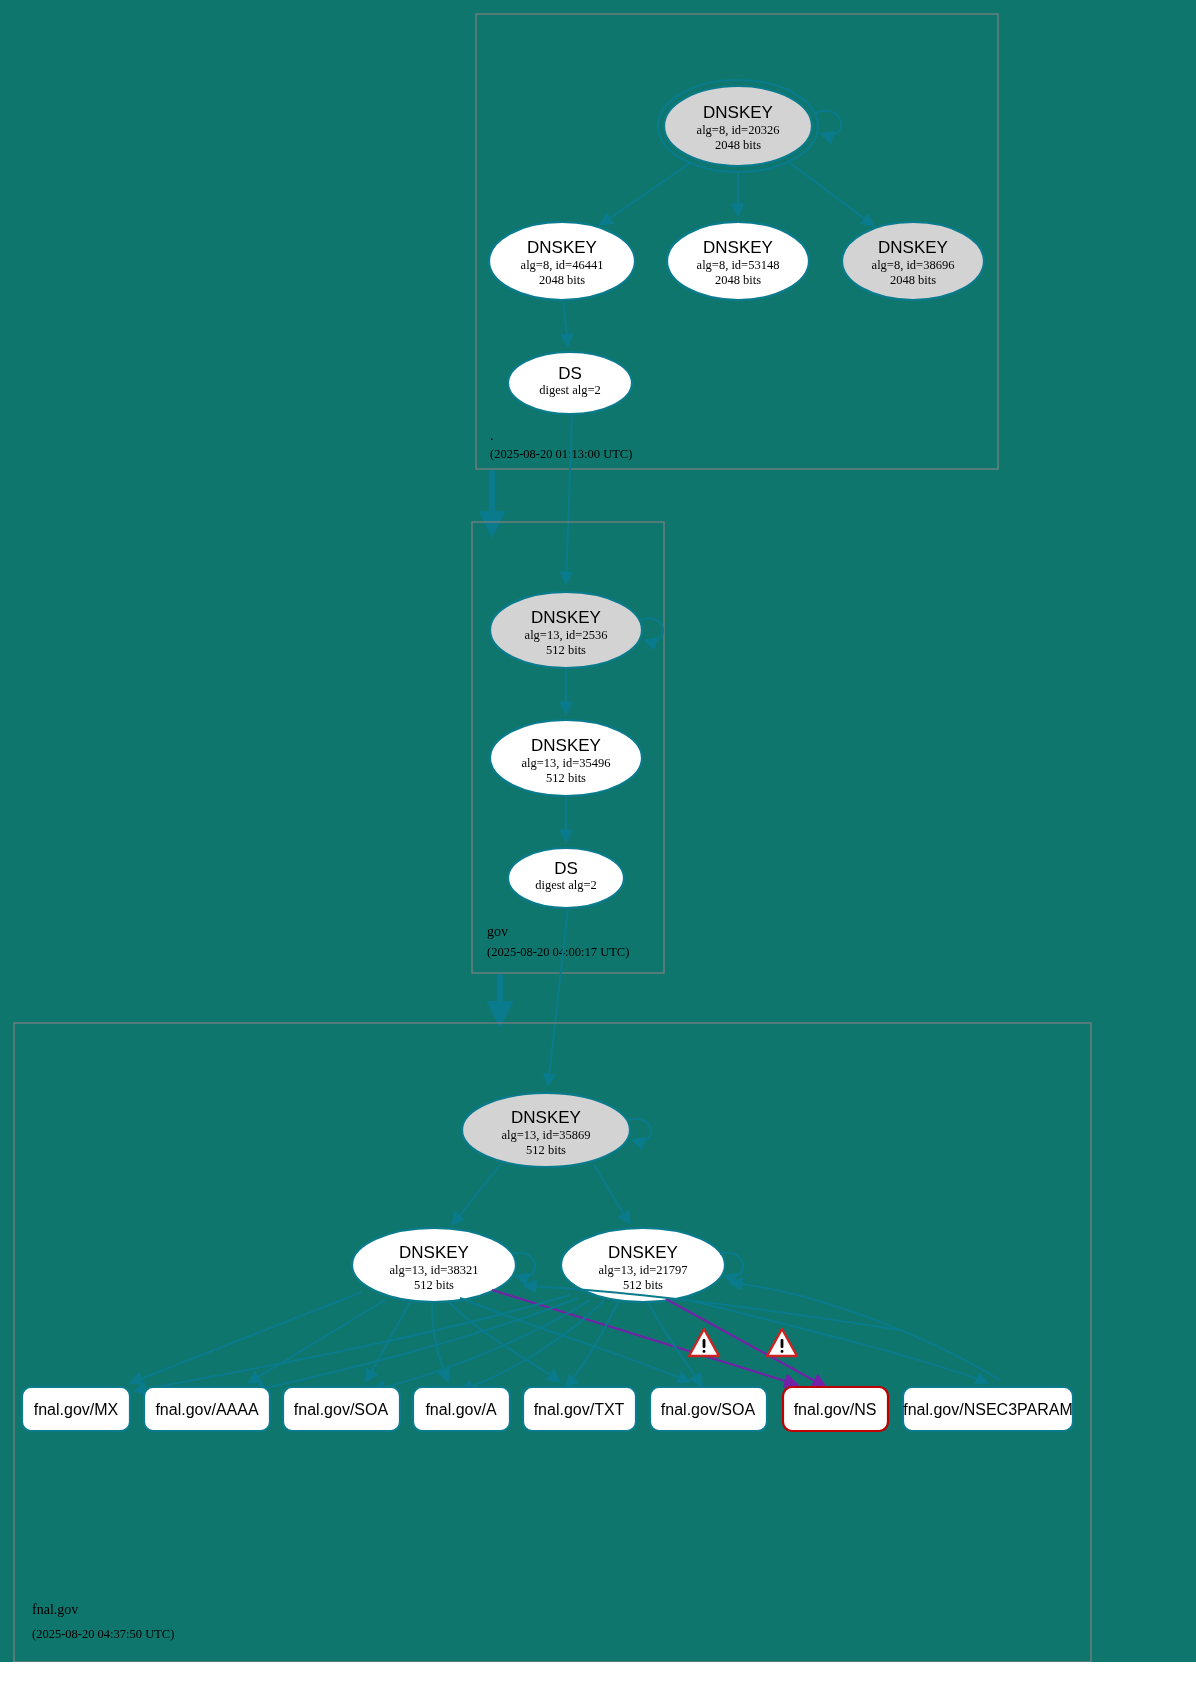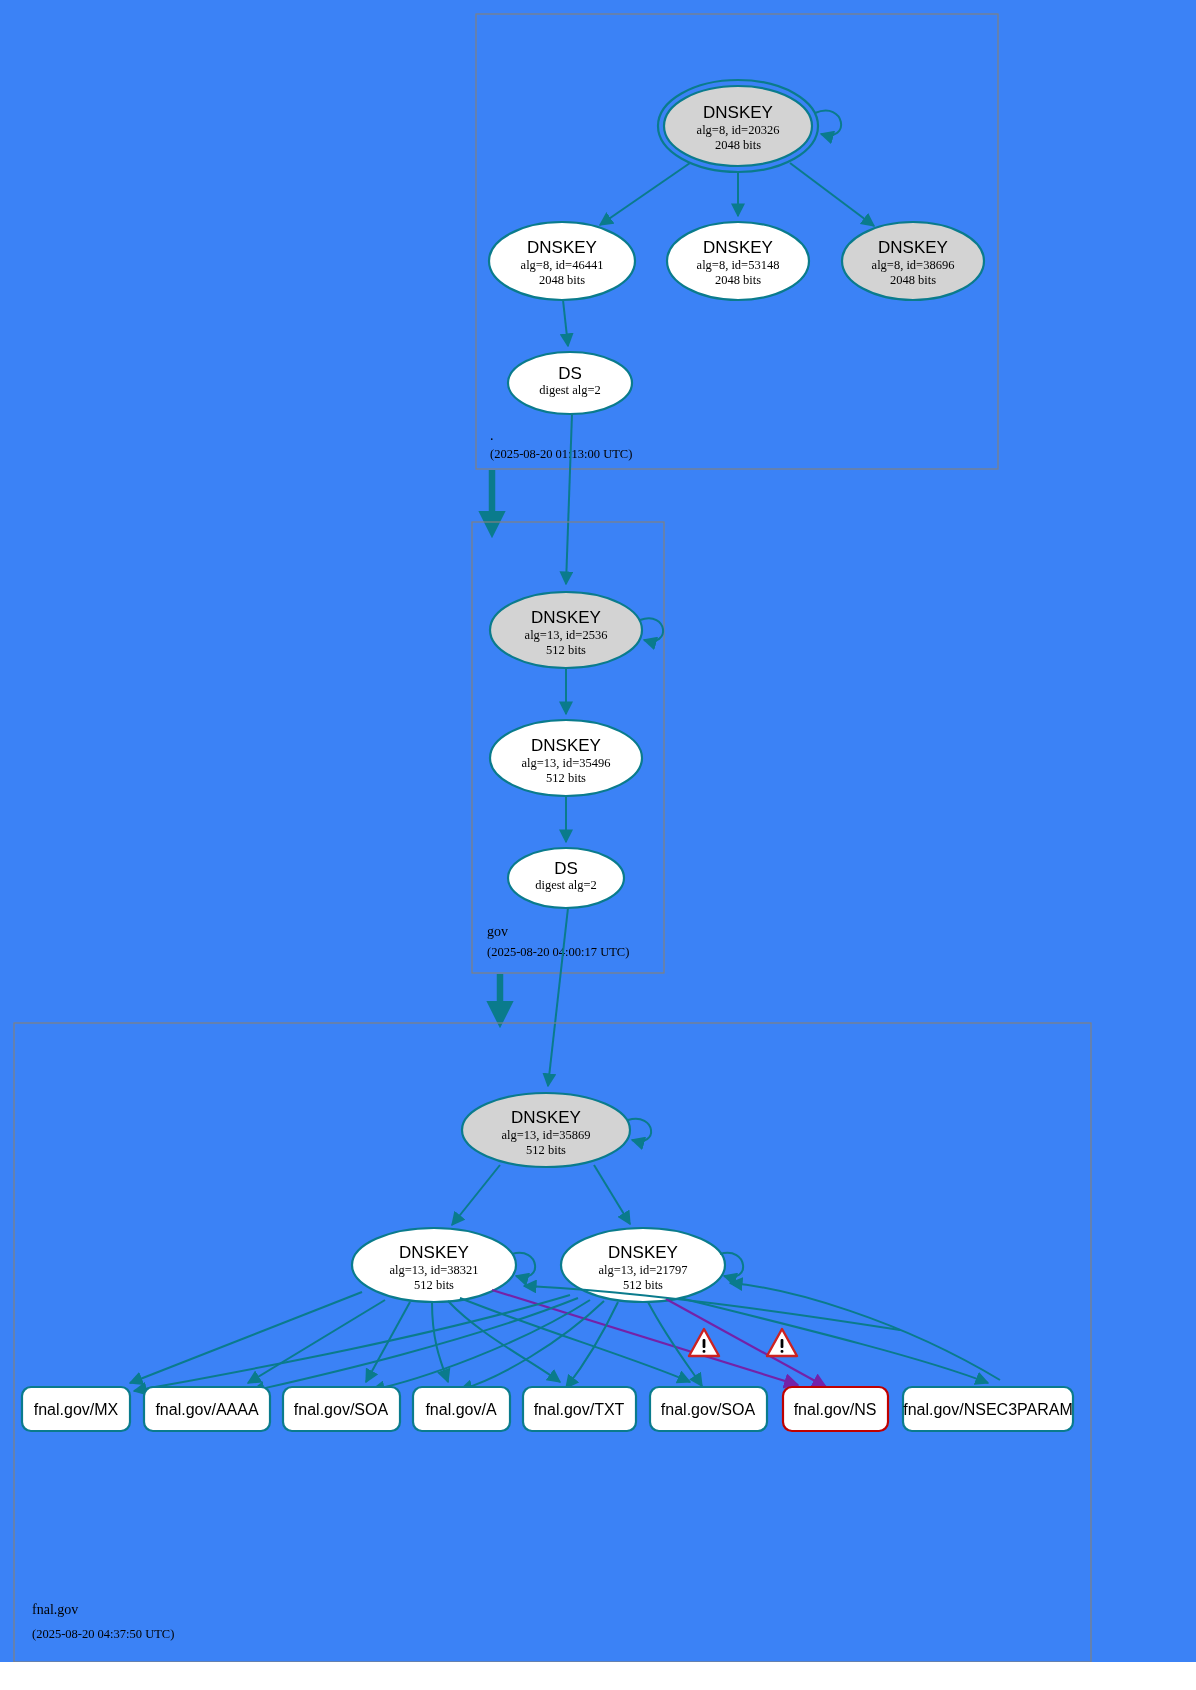--- a/index.html
+++ b/index.html
@@ -7,21 +7,21 @@
     padding: 0;
     background: #ffffff;
   }
   body {
     font-family: "Liberation Sans", sans-serif;
   }
   #stage {
     position: relative;
     width: 1196px;
     height: 1662px;
-    background: #3b82f6;
+    background: #0f766e;
     overflow: hidden;
     text-align: right;
   }
   svg.graph {
     display: block;
     width: 1196px;
     height: 1690px;
   }
   .zone-box {
     fill: none;

